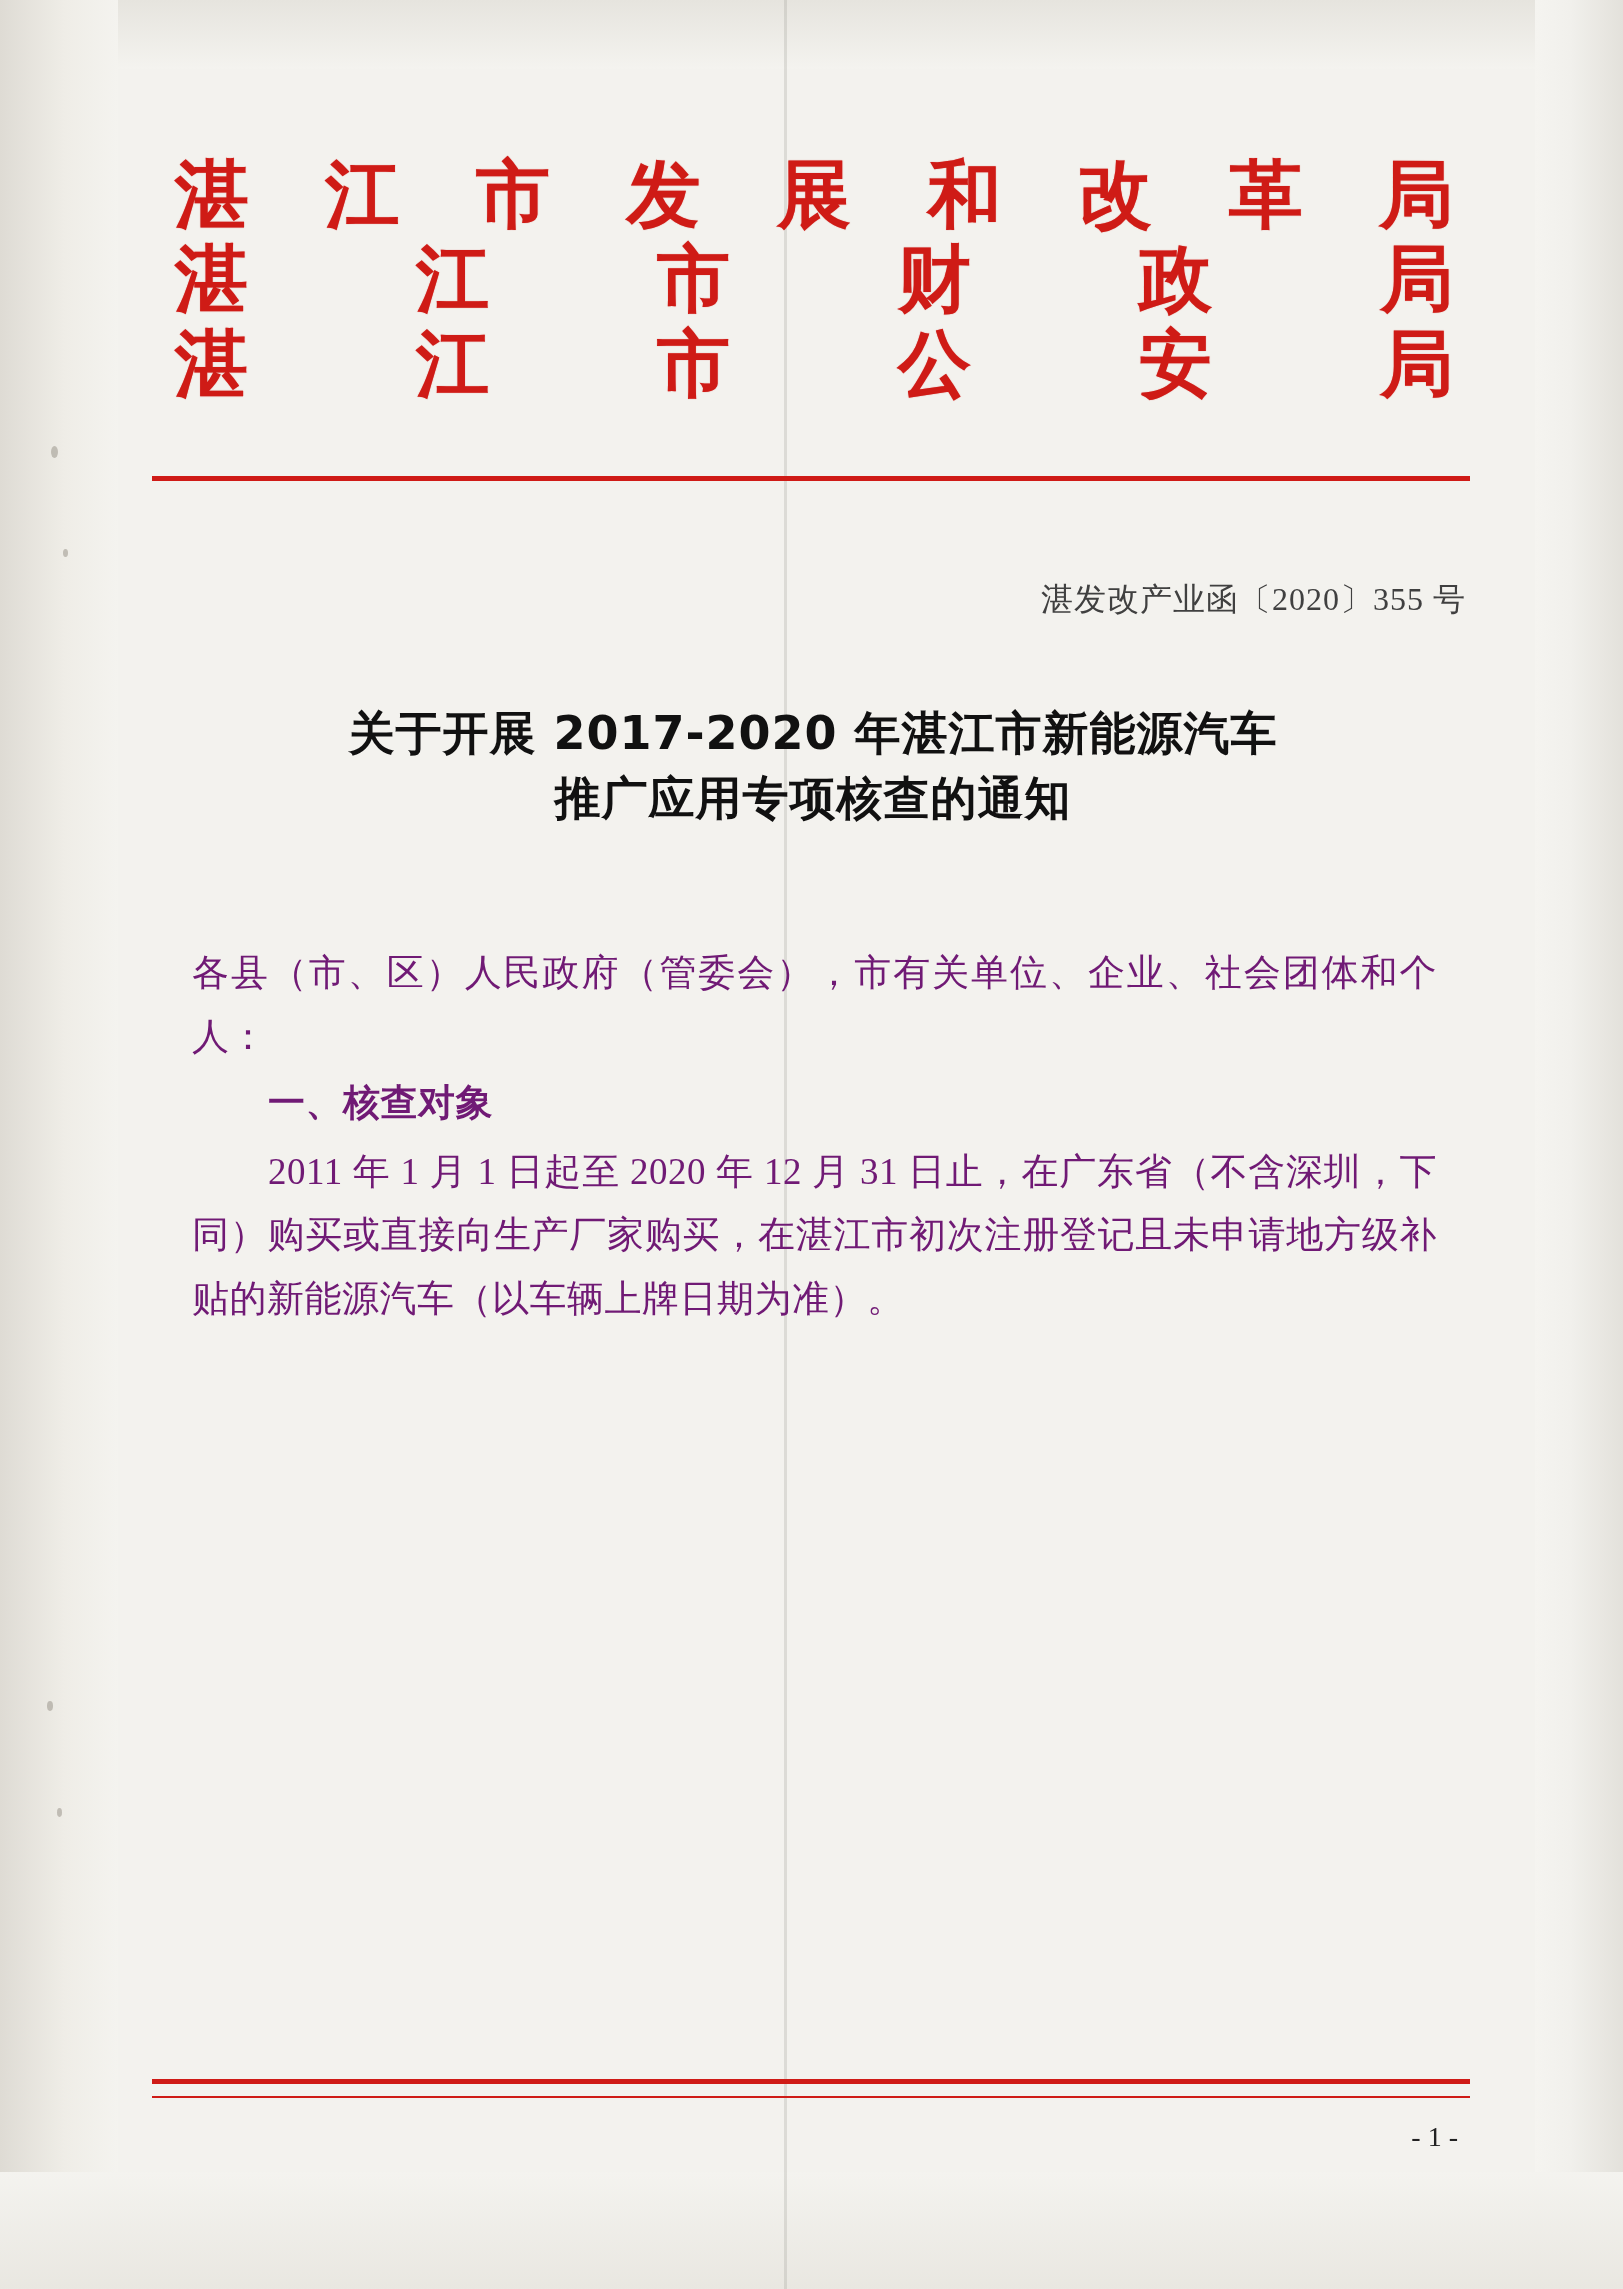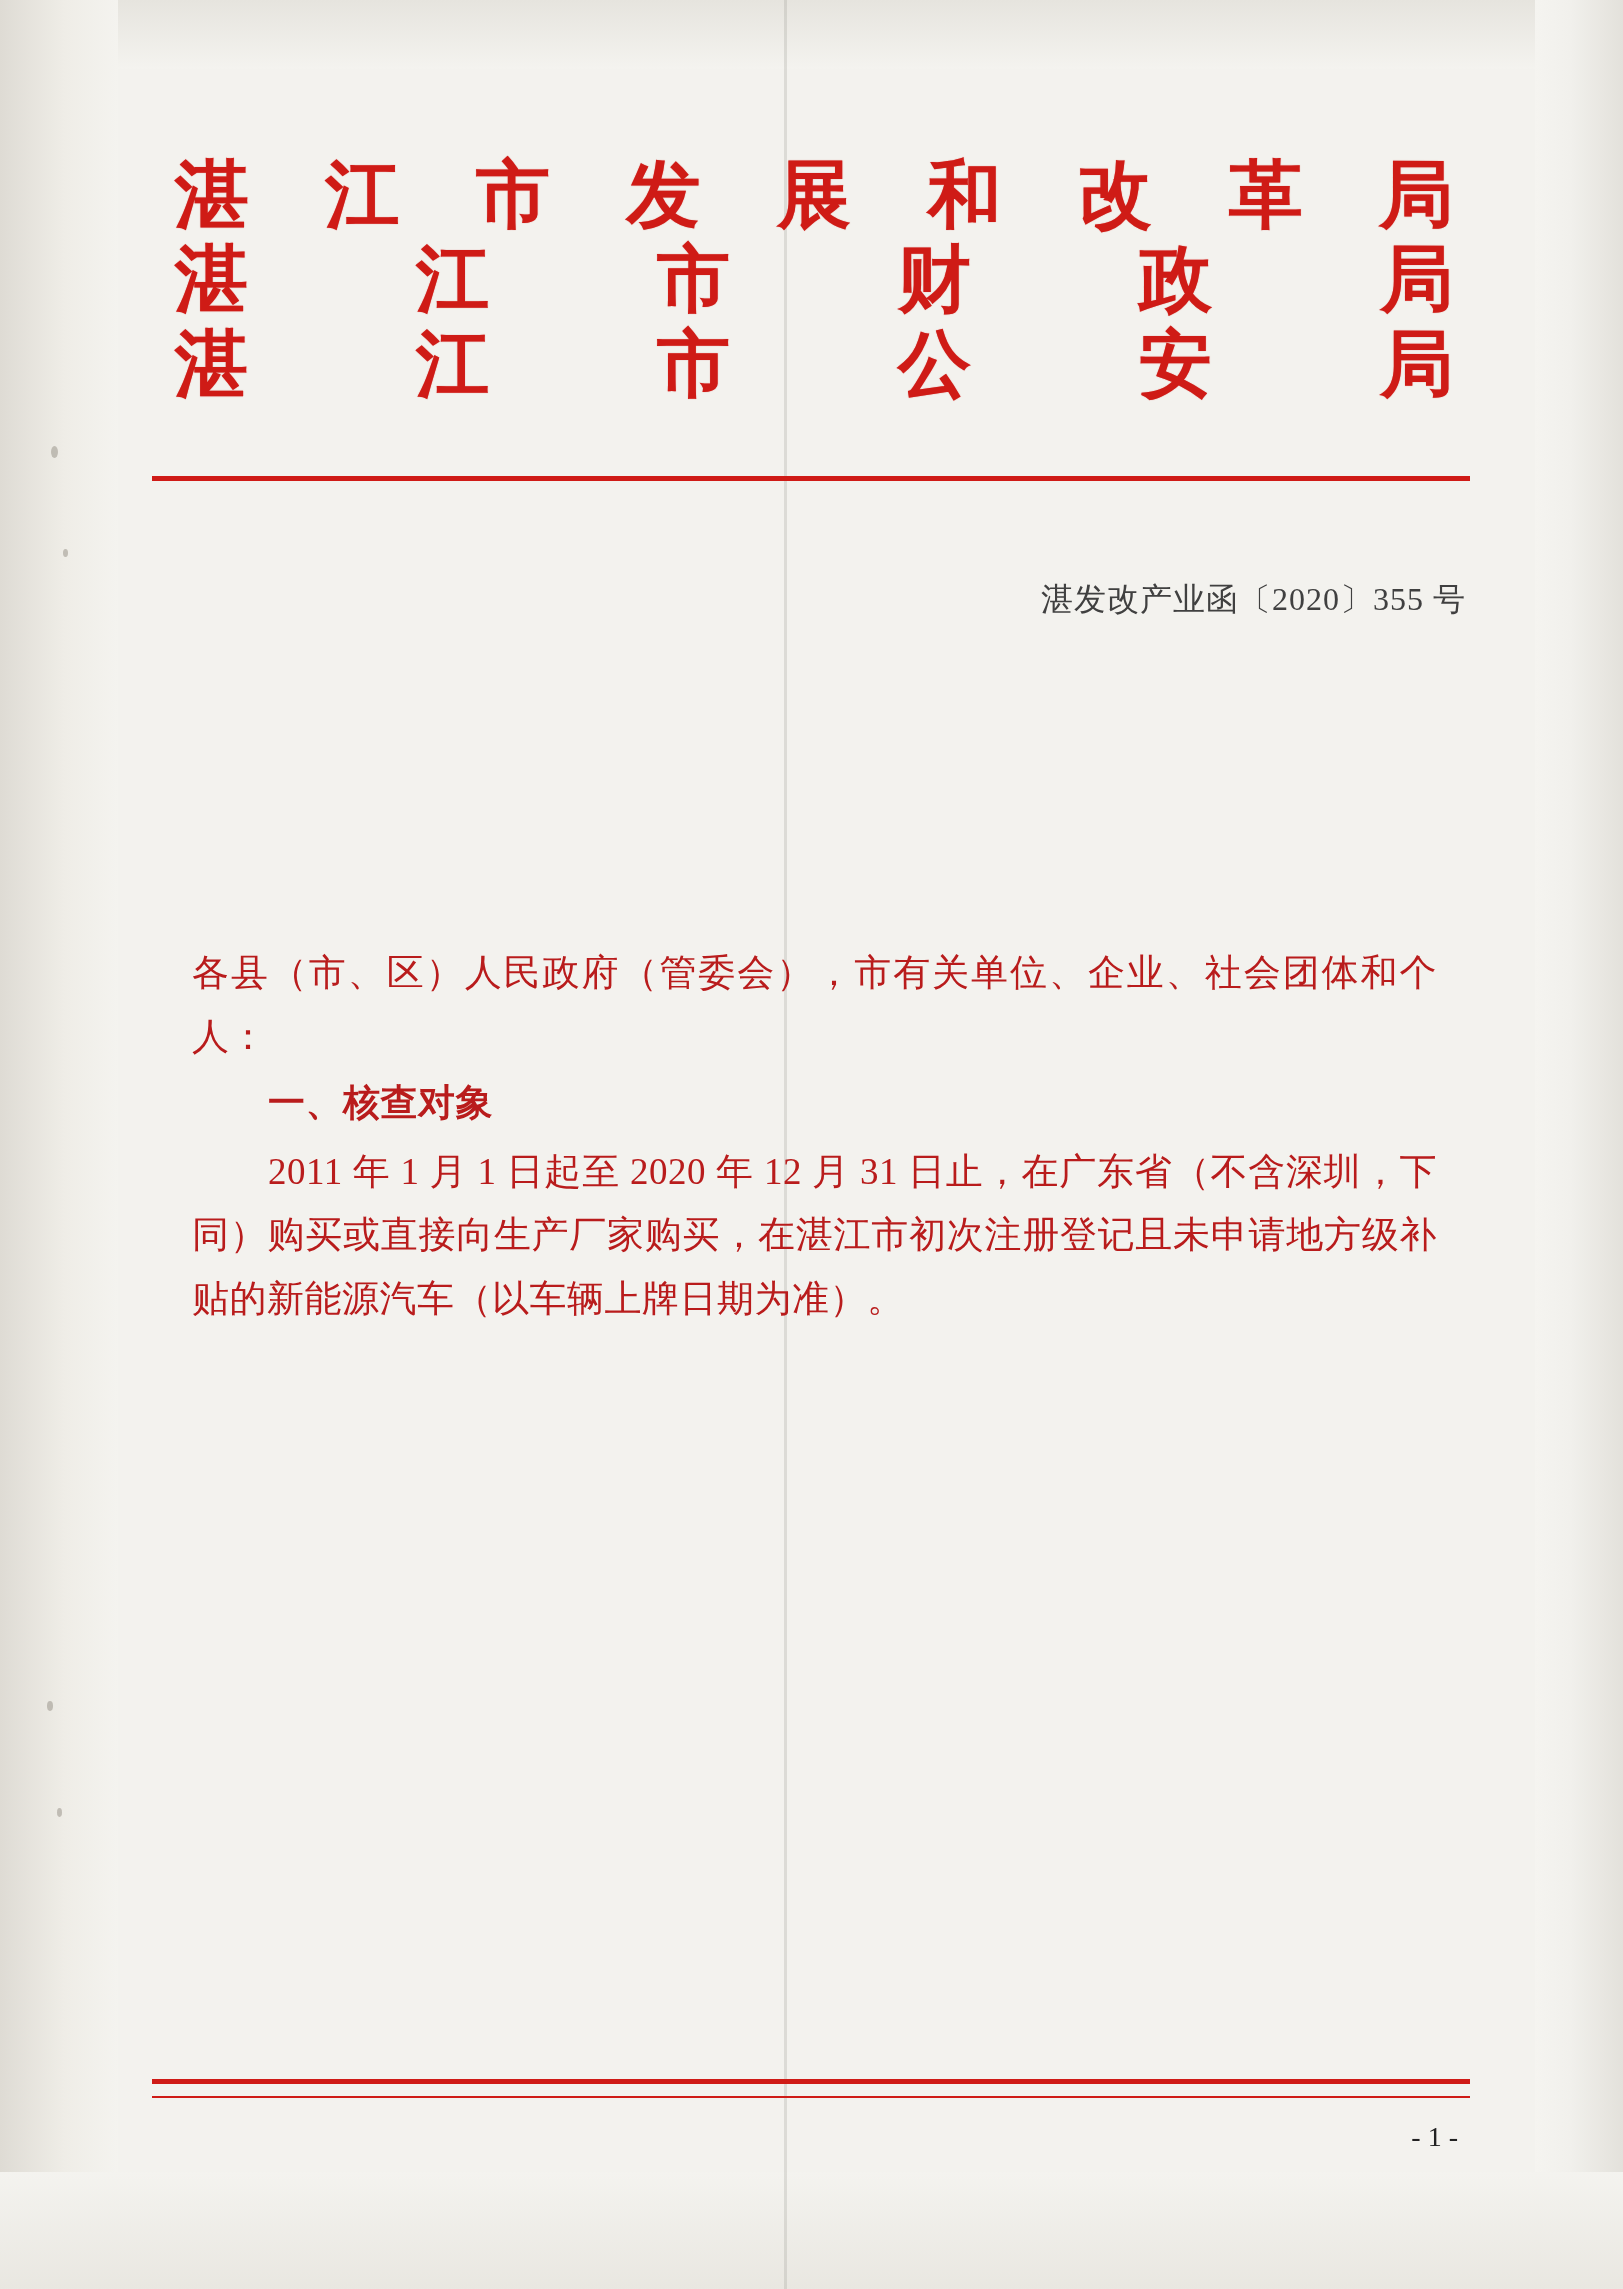--- a/index.html
+++ b/index.html
@@ -118,21 +118,21 @@
   }
 
   
   .body-text {
     position: absolute;
     left: 192px;
     top: 941px;
     width: 1245px;
     font-size: 37px;
     line-height: 1.72;
-    color: #b91c1c;
+    color: #701a75;
     font-family: "Liberation Serif", serif;
     text-align: justify;
   }
   .body-text p {
     margin: 0 0 2px 0;
     letter-spacing: 0.5px;
   }
   .body-text p.indent { text-indent: 76px; }
   .body-text p.heading {
     text-indent: 76px;
@@ -216,20 +216,24 @@
         <span>公</span>
         <span>安</span>
         <span>局</span>
       </div>
     </div>
 
     <div class="lh-rule"></div>
 
     <div class="doc-number">湛发改产业函〔2020〕355 号</div>
 
+    <div class="doc-title">
+      <div>关于开展 2017-2020 年湛江市新能源汽车</div>
+      <div>推广应用专项核查的通知</div>
+    </div>
 
     <div class="body-text">
       <p>各县（市、区）人民政府（管委会），市有关单位、企业、社会团体和个人：</p>
       <p class="heading">一、核查对象</p>
       <p class="indent">2011 年 1 月 1 日起至 2020 年 12 月 31 日止，在广东省（不含深圳，下同）购买或直接向生产厂家购买，在湛江市初次注册登记且未申请地方级补贴的新能源汽车（以车辆上牌日期为准）。</p>
     </div>
 
     <div class="footer-rule-thick"></div>
     <div class="footer-rule-thin"></div>
     <div class="page-number">- 1 -</div>

